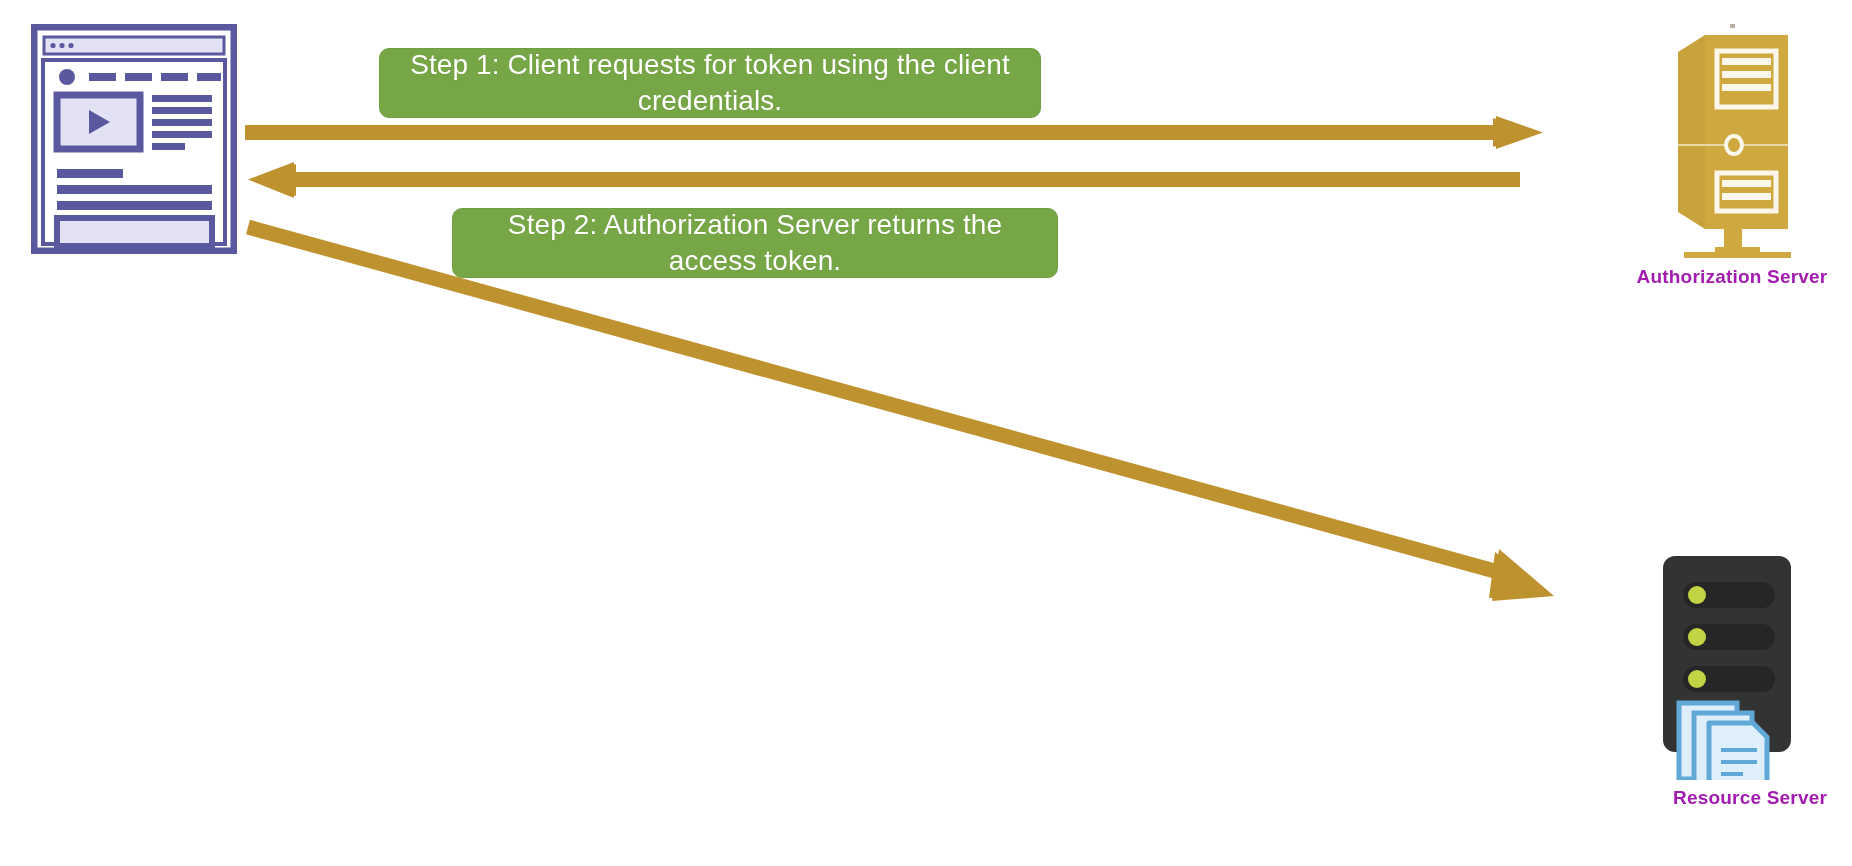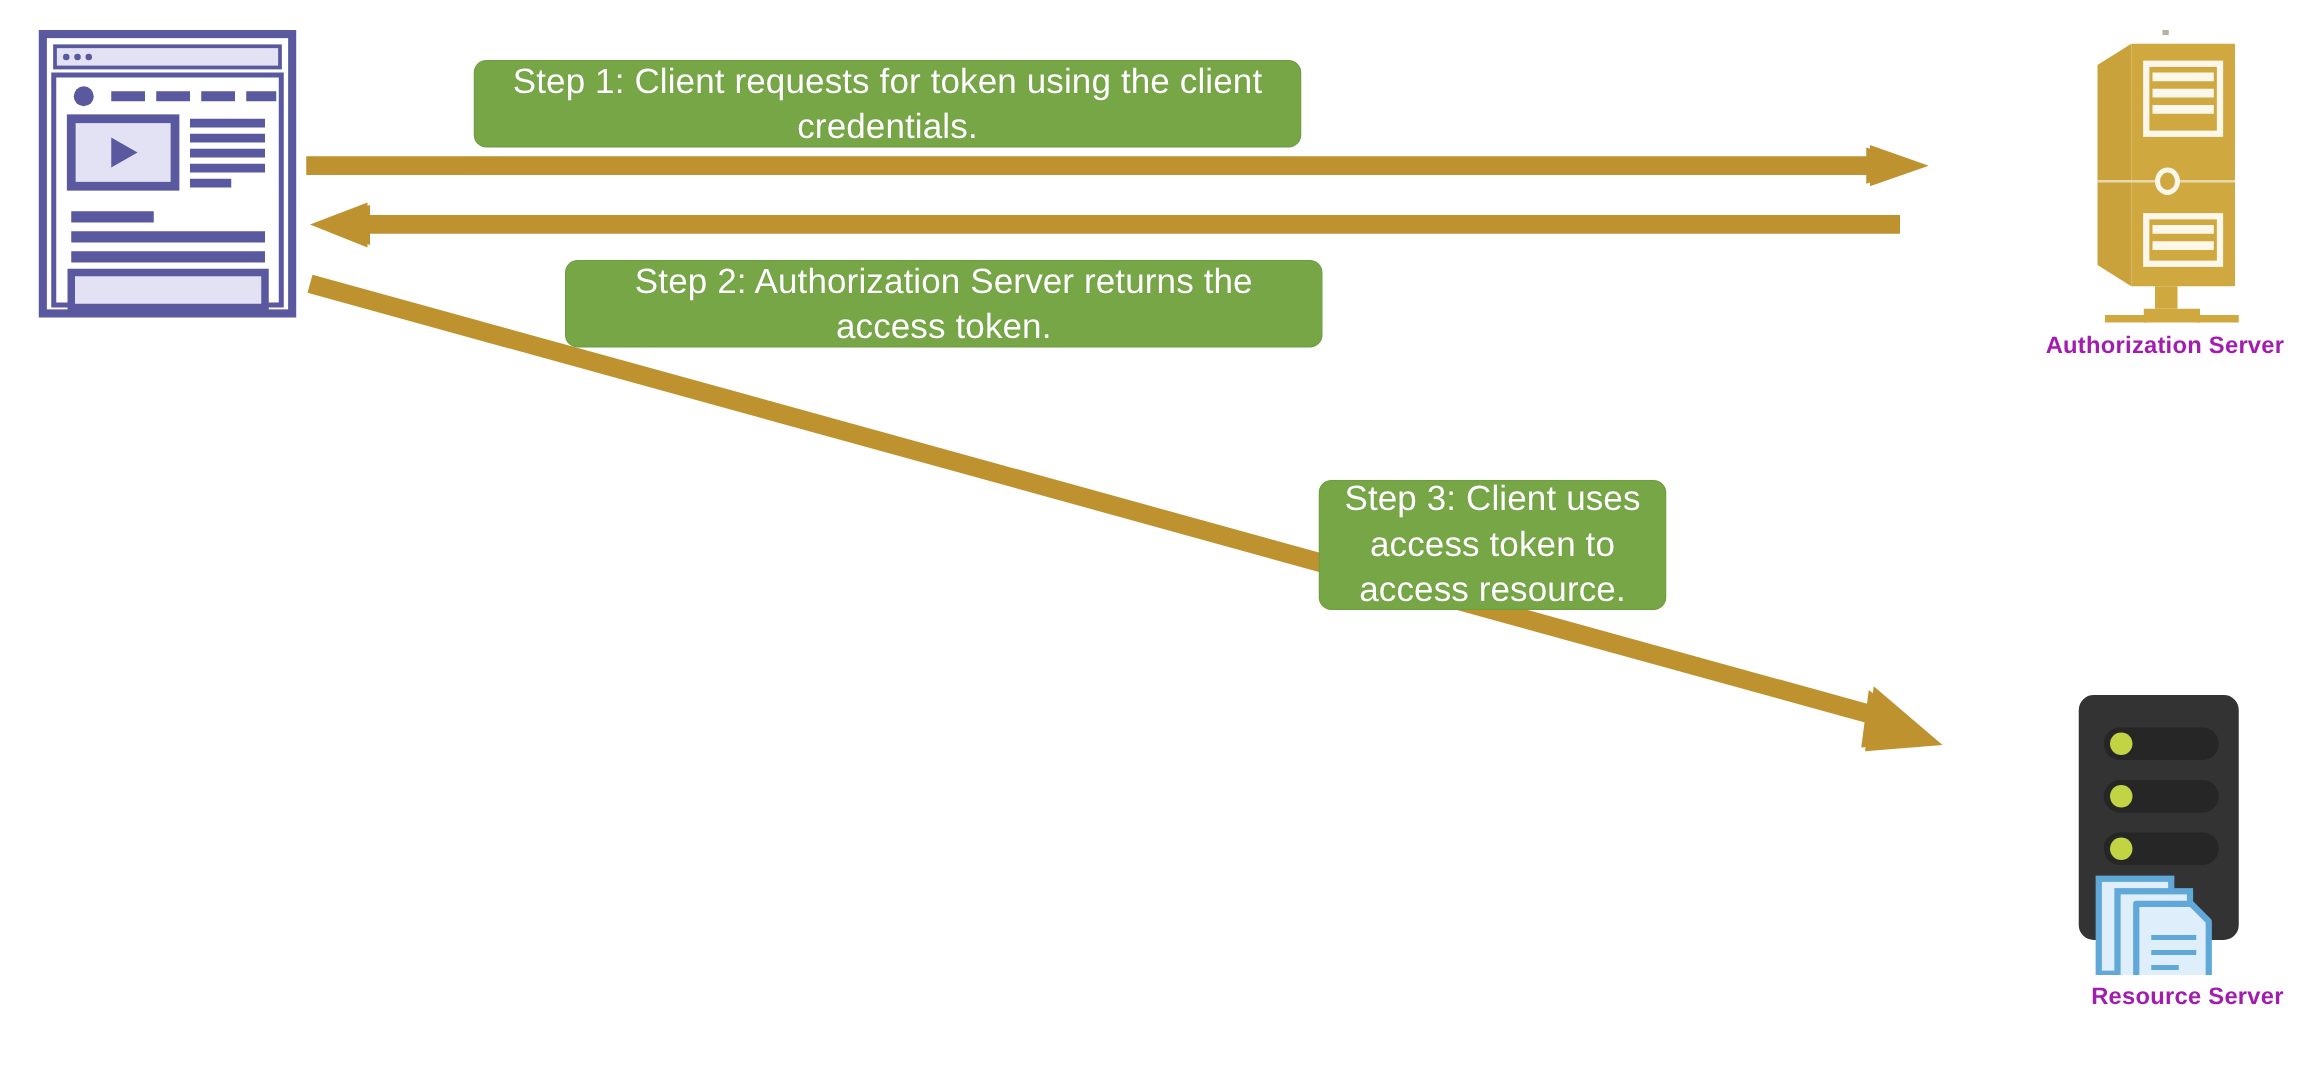--- a/index.html
+++ b/index.html
@@ -155,23 +155,20 @@
   </div>
 
   <div class="step-box" id="step1-box">
     <span>Step 1: Client requests for token using the client credentials.</span>
   </div>
 
   <div class="step-box" id="step2-box">
     <span>Step 2: Authorization Server returns the access token.</span>
   </div>
 
-  <div class="step-box" id="step3-box">
-    <span>Step 3: Client uses access token to access resource.</span>
-  </div>
 
   <div class="abs" id="auth-server-group">
     <svg id="auth-server-icon" viewBox="0 0 240 240">
 
       <rect x="118" y="6" width="5" height="4" fill="#b8b0a0"></rect>
 
       <polygon points="66,34 93,17 93,211 66,194" fill="#c9a23c"></polygon>
 
       <rect x="93" y="17" width="83" height="194" fill="#cfa93f"></rect>
 

